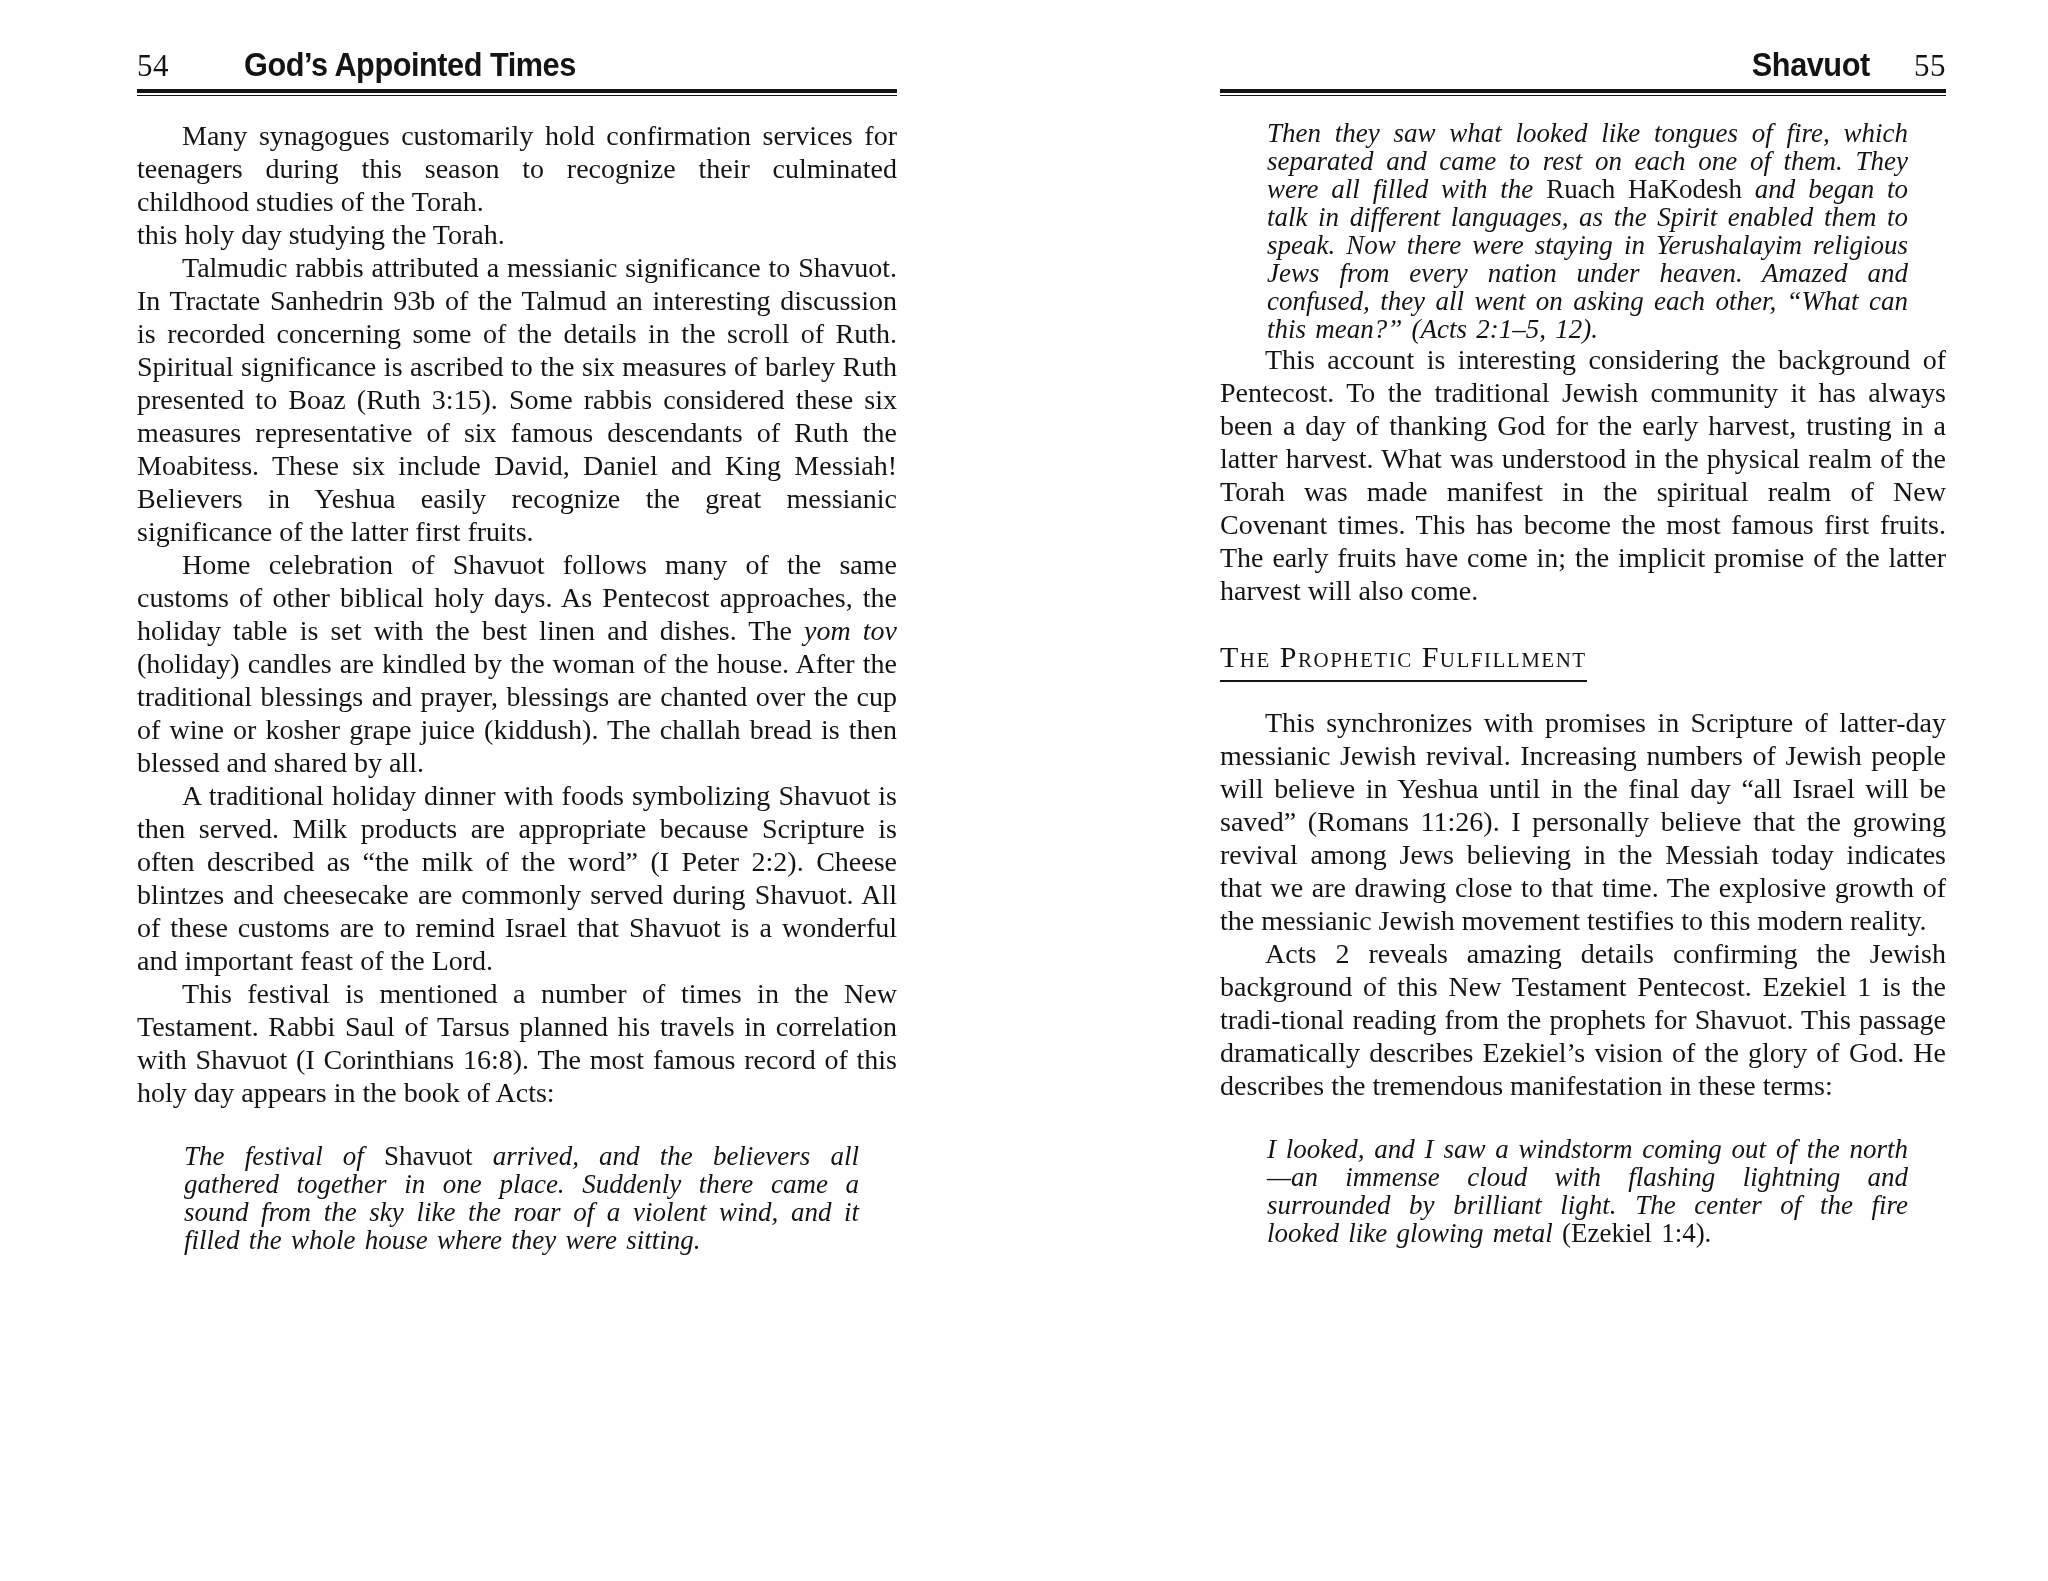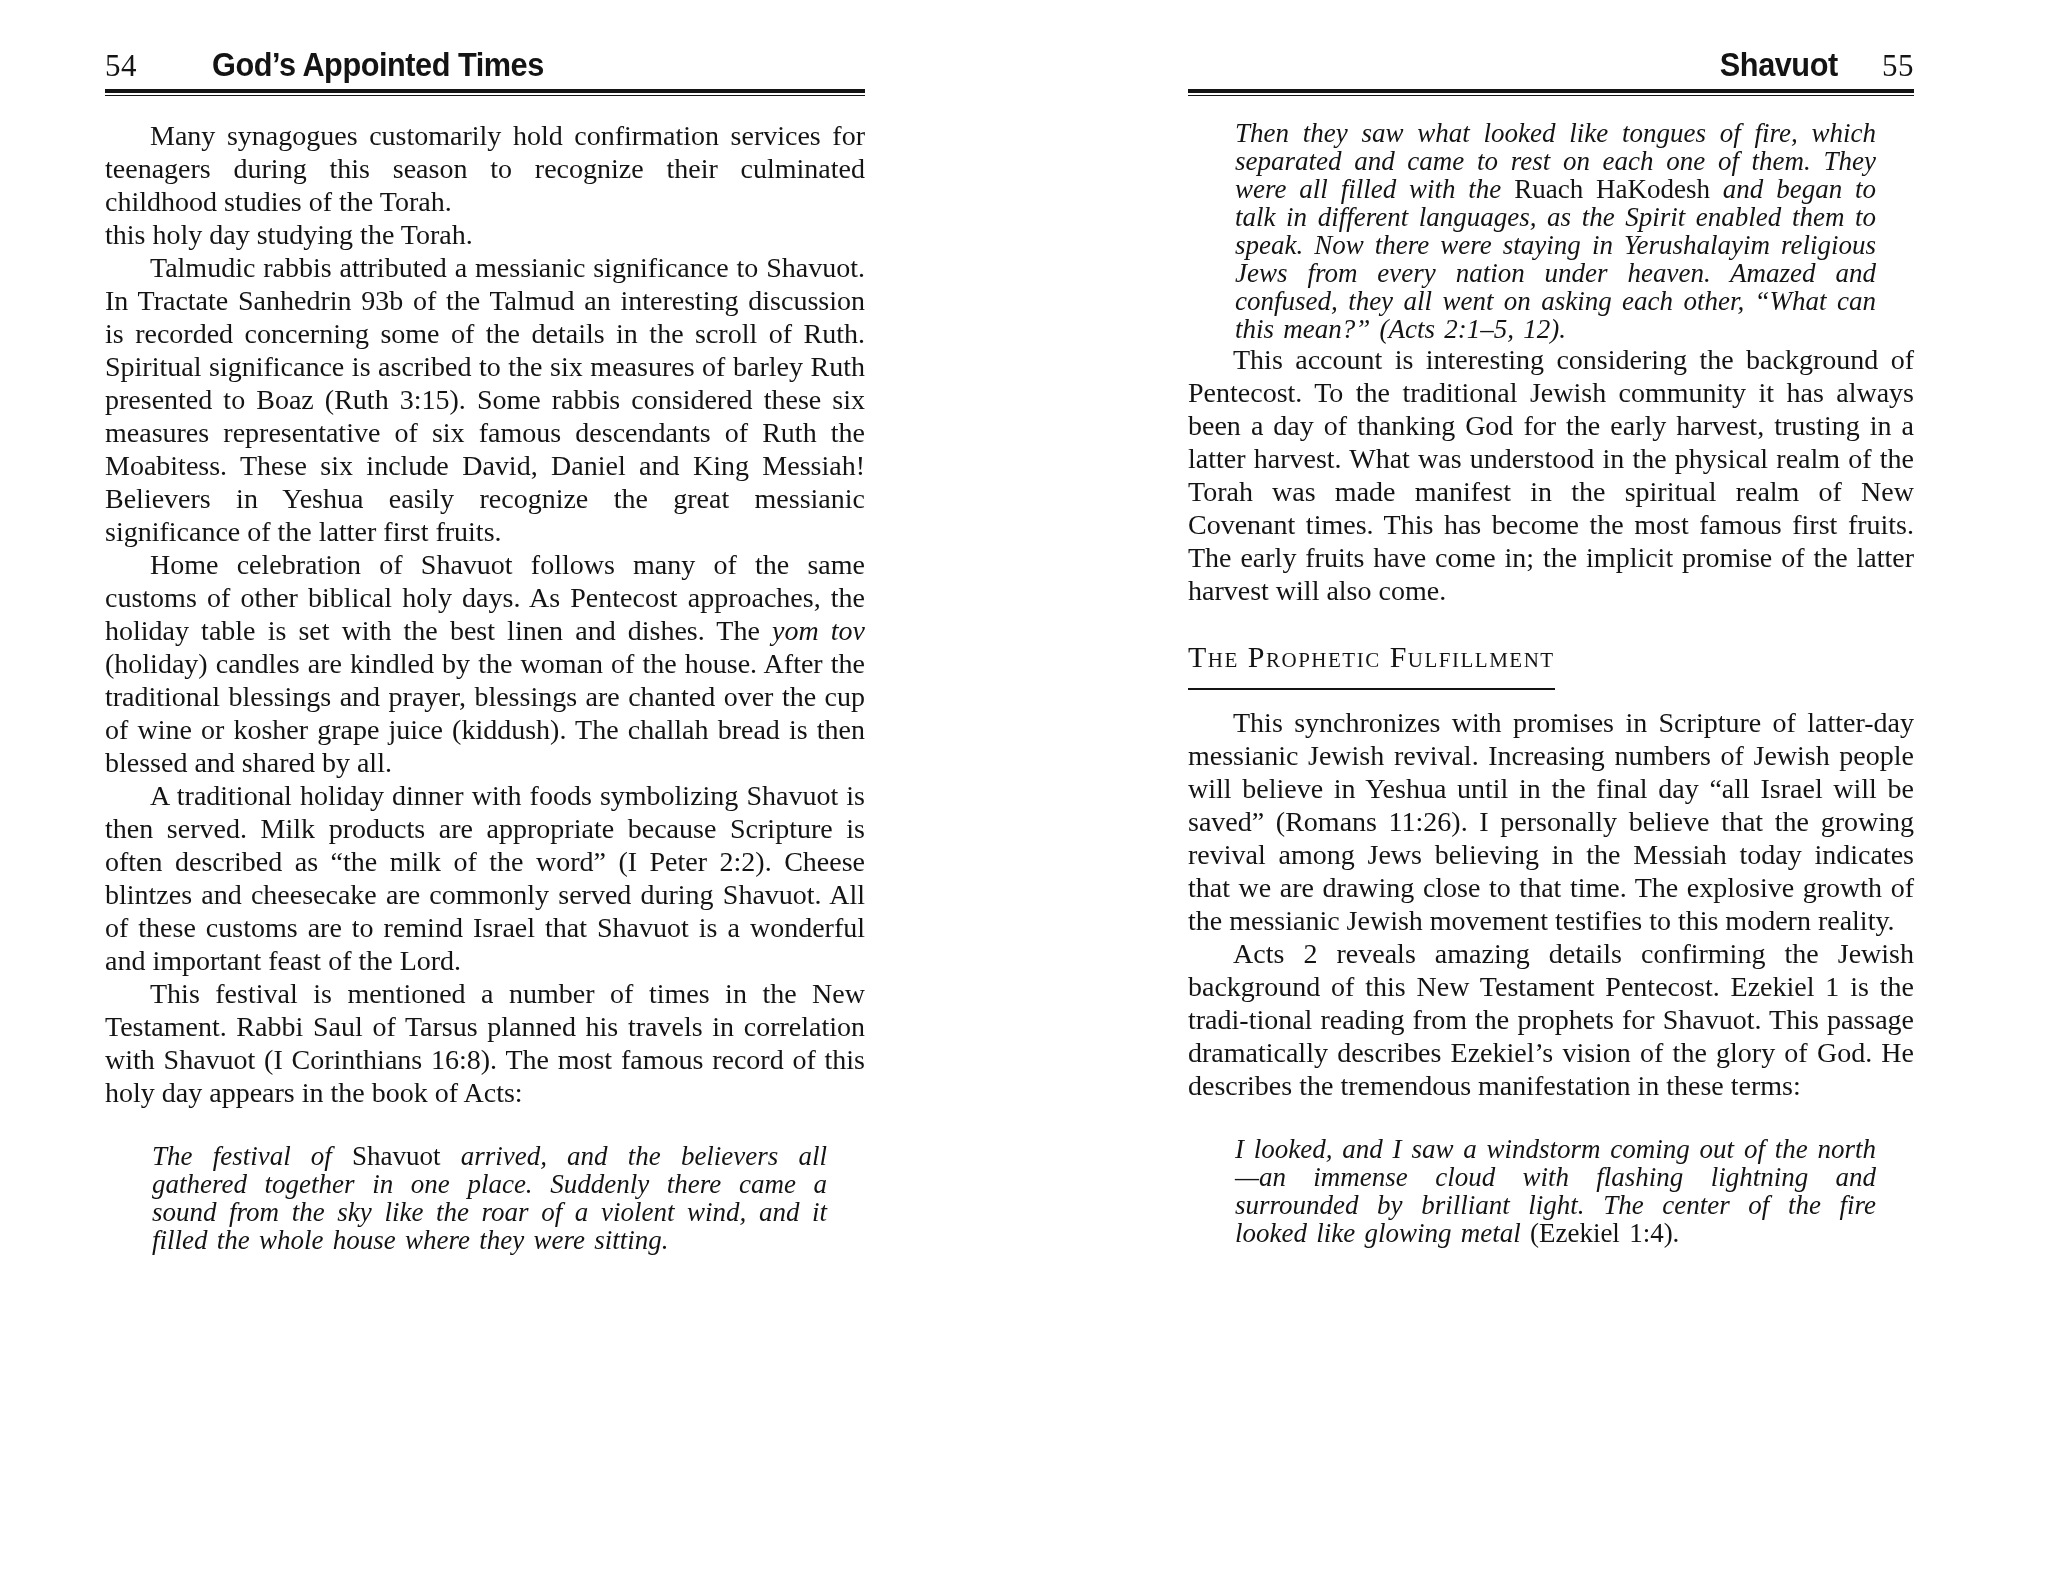--- a/index.html
+++ b/index.html
@@ -4,21 +4,21 @@
 <style>
   html, body { margin: 0; padding: 0; }
   body {
     width: 2048px; height: 1581px;
     background: #ffffff;
     color: #141414;
     font-family: "Liberation Serif", serif;
     position: relative;
     overflow: hidden;
   }
-  .page { position: absolute; top: 46px; }
+  .page { position: absolute; top: 46px; margin-left: 32px; }
   .page-left  { left: 105px; width: 760px; }
   .page-right { left: 1188px; width: 726px; }
 
   .page-header { display: flex; align-items: baseline; }
   .page-header.right { justify-content: flex-end; }
   .page-number { font-size: 31px; letter-spacing: 0.5px; }
   .running-title {
     font-family: "Liberation Sans", sans-serif;
     font-weight: bold;
     font-size: 33px;
@@ -63,21 +63,21 @@
     margin: 33px 0;
     font-weight: normal;
     font-size: 30px;
     font-variant: small-caps;
     letter-spacing: 1.5px;
     text-align: left;
     text-indent: 0;
   }
   h2.section-heading span {
     border-bottom: 2px solid #141414;
-    padding-bottom: 15px;
+    padding-bottom: 7px;
   }
 </style>
 </head>
 <body>
 
 <section class="page page-left">
   <div class="page-header left">
     <span class="page-number">54</span>
     <span class="running-title">God’s Appointed Times</span>
   </div>

